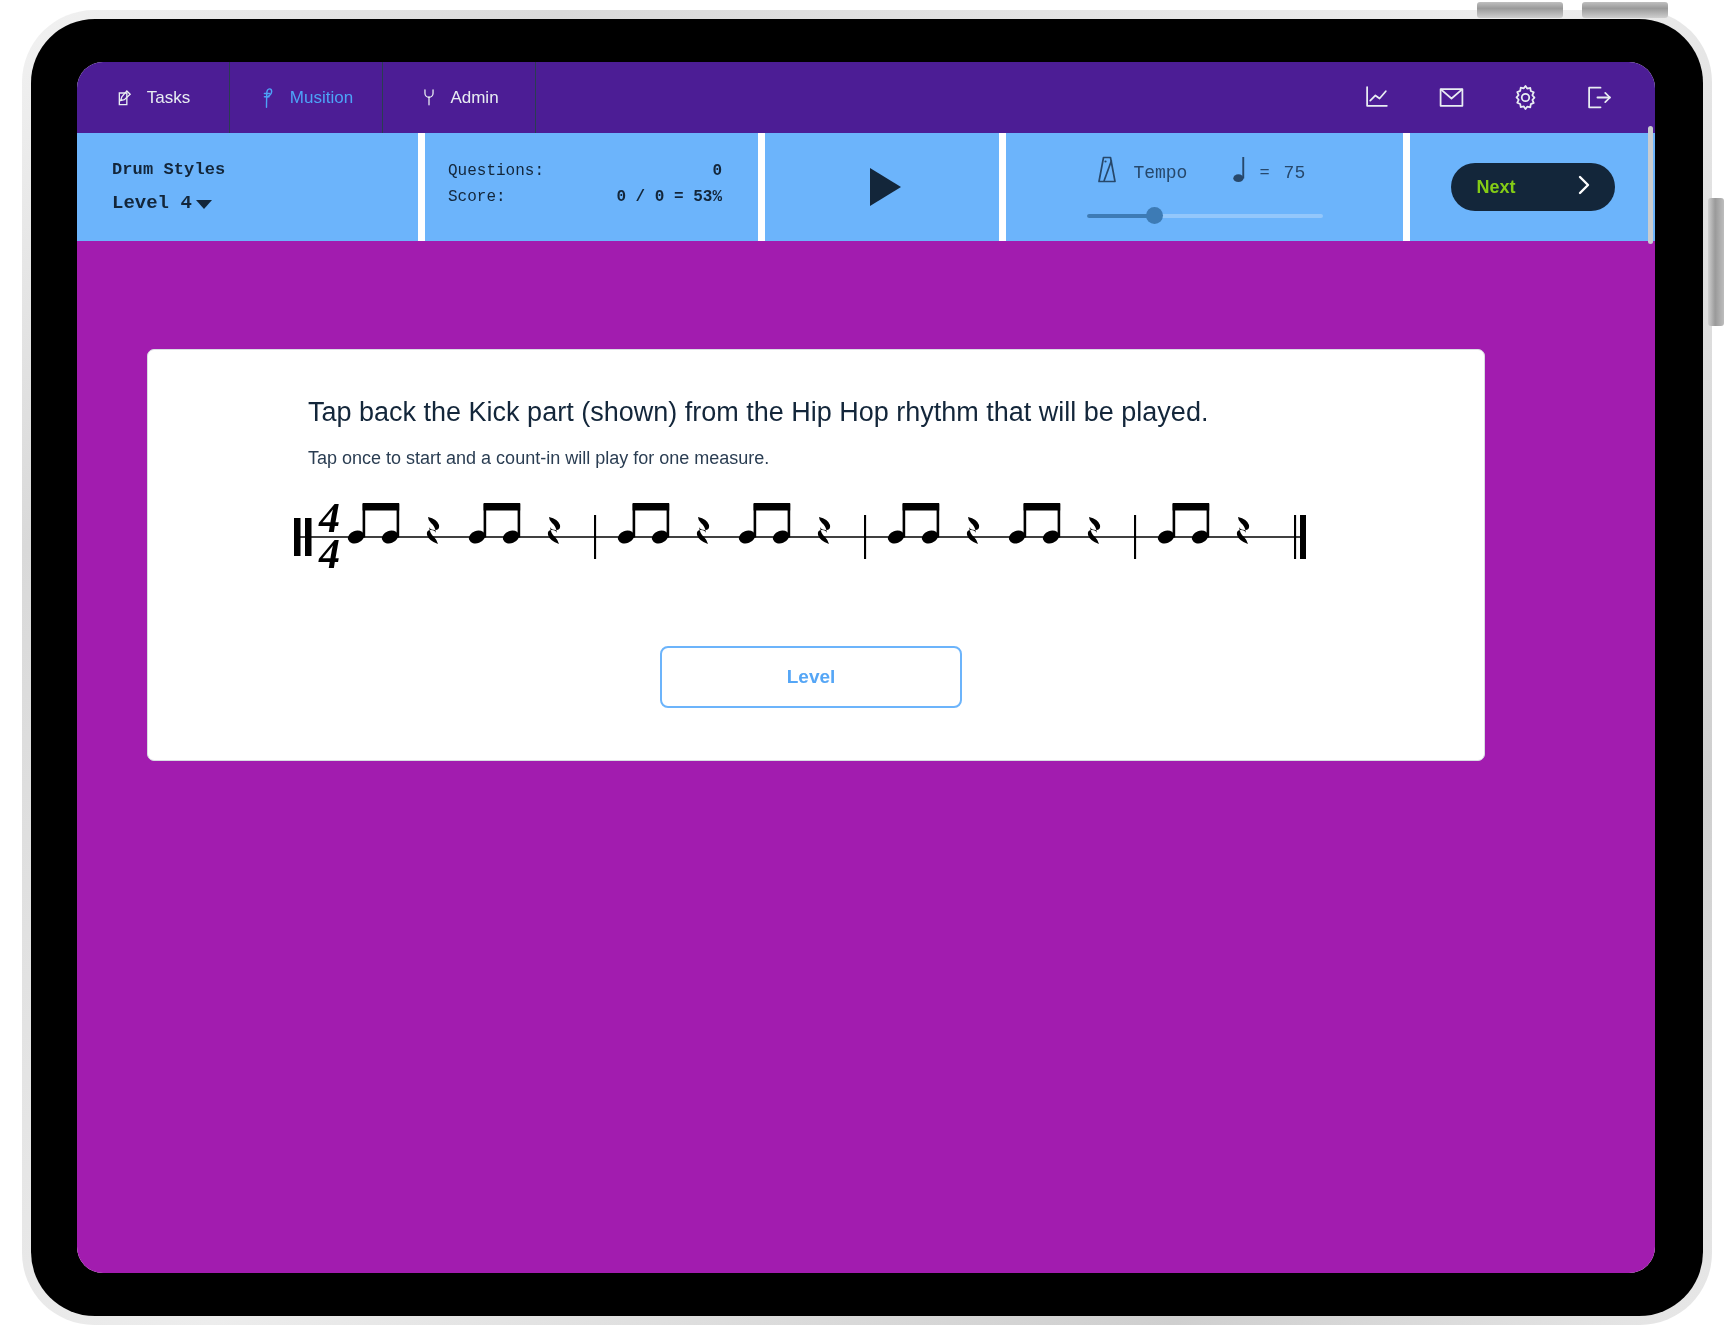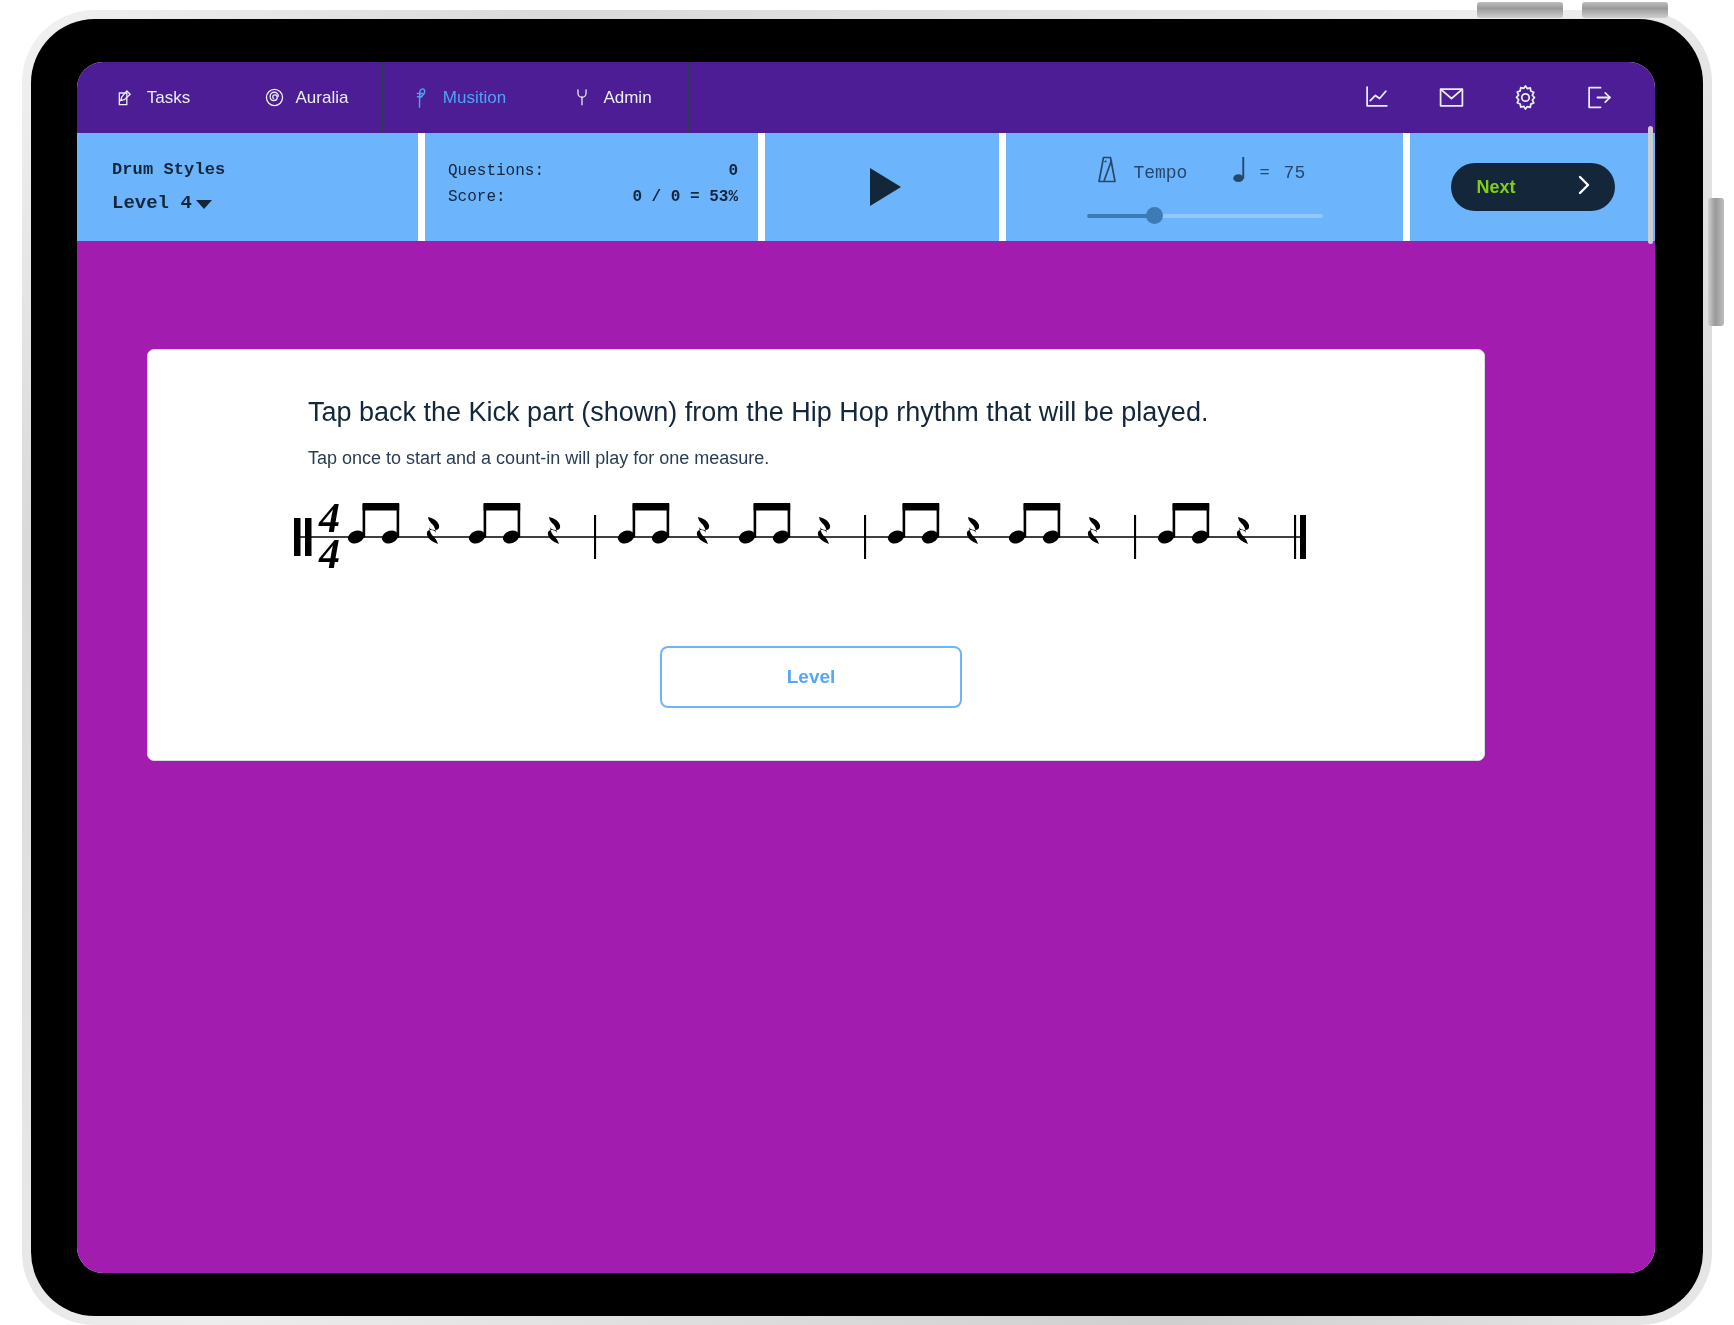--- a/index.html
+++ b/index.html
@@ -95,21 +95,21 @@
   }
   .caret-down {
     width: 0; height: 0;
     border-left: 8px solid transparent;
     border-right: 8px solid transparent;
     border-top: 9px solid #13263a;
     margin-top: 3px;
   }
   #tb-stats {
     width: 340px;
-    padding: 29px 20px 0 23px;
+    padding: 29px 36px 0 23px;
     font-size: 16px;
   }
   .stat-row { display: flex; justify-content: space-between; }
   .stat-row + .stat-row { margin-top: 8px; }
   .stat-label { font-weight: normal; }
   .stat-value { font-weight: bold; }
   #tb-play {
     width: 241px;
     display: flex; align-items: center; justify-content: center;
     cursor: pointer;
@@ -234,29 +234,20 @@
       <div class="nav-tab">
         <span class="glyph">
           <svg width="20" height="20" viewBox="0 0 24 24" fill="none" stroke="currentColor" stroke-width="1.6">
             <path d="M4 6h9v14H4z"></path>
               <path d="M13 3.5l4 4L10 14l-4.5 1L7 10.5z" fill="none"></path>
           </svg>
         </span>
         <span>Tasks</span>
       </div>
 
-      <div class="nav-tab">
-        <span class="glyph">
-          <svg width="21" height="21" viewBox="0 0 24 24" fill="none" stroke="currentColor" stroke-width="1.5">
-            <circle cx="12" cy="12" r="9.2"></circle>
-            <path d="M16.5 11c0-3-2.2-5-4.8-5S7 8 7 10.8s2 4.6 4.4 4.6 3.7-1.7 3.7-3.4-1.3-2.9-2.7-2.9-2.4 1-2.4 2.2 .8 1.8 1.6 1.8"></path>
-          </svg>
-        </span>
-        <span>Auralia</span>
-      </div>
 
       <div class="nav-tab active">
         <span class="glyph">
           <svg width="20" height="22" viewBox="0 0 24 26" fill="none" stroke="currentColor" stroke-width="1.7" stroke-linecap="round">
             <path d="M9 24c0-7 .3-13 .3-16.4C9.3 4.4 10.6 2 12.6 2c1.7 0 2.6 1.6 2.6 3.2 0 3.3-3.4 5.6-6.2 7.2"></path>
             <path d="M6.5 7.5h6M6.5 11.5h5.5"></path>
           </svg>
         </span>
         <span>Musition</span>
       </div>

